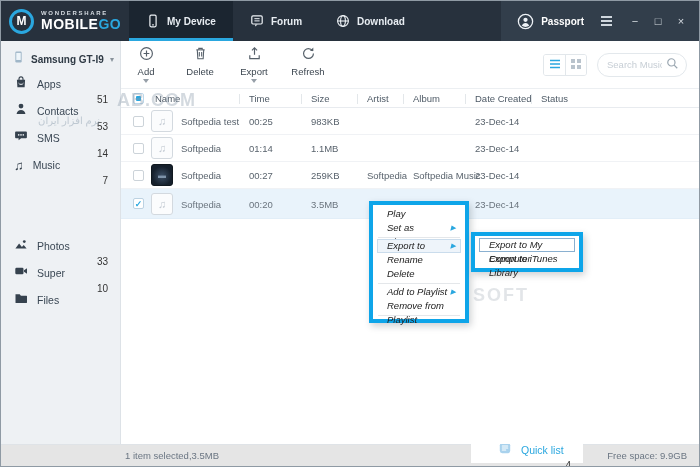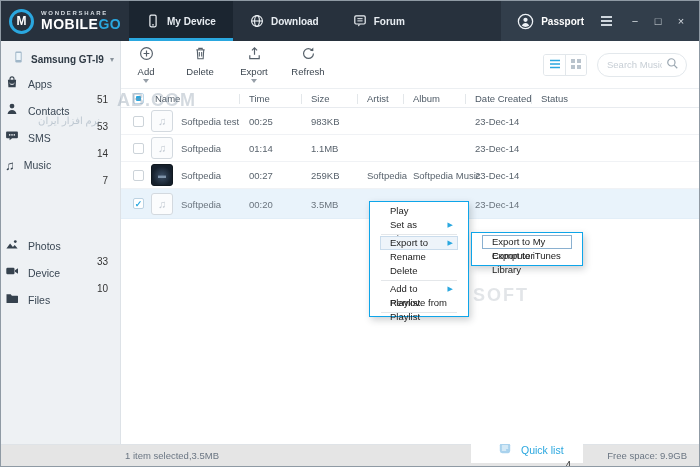--- a/index.html
+++ b/index.html
@@ -28,21 +28,21 @@
   .win-controls{ display:flex; gap:11px; color:#d6dce2; font-size:11px; }
   .win-btn{ width:12px; text-align:center; line-height:14px; }
 
   
   .body{ display:flex; height:403px; }
   .sidebar{ width:120px; background:#eef1f4; border-right:1px solid #dde2e7; flex:none; position:relative; }
   .device-row{ height:20px; margin-top:8px; display:flex; align-items:center; padding:0 6px 0 11px; gap:6px; }
   .device-label{ font-size:10px; font-weight:bold; color:#2f3a45; white-space:nowrap; overflow:hidden; flex:1; }
   .device-caret{ color:#8a939c; font-size:8px; }
   .side-items{ margin-top:1px; }
-  .side-item{ height:27px; display:flex; align-items:center; padding-left:4px; gap:9px; position:relative; }
+  .side-item{ height:27px; display:flex; align-items:center; padding-left:13px; gap:9px; position:relative; }
   .side-item.sub{ padding-left:27px; }
   .side-item.selected{ background:#fff; }
   .side-item .label{ font-size:10.5px; color:#3a4754; }
   .side-item.selected .label{ color:#2aa7df; }
   .side-item .count{ position:absolute; right:12px; font-size:10px; color:#333;margin-top:31px; }
   .glyph-note{ font-size:13px; color:#36424e; line-height:13px; }
 
   .content{ flex:1; position:relative; background:#fff; }
 
   
@@ -80,22 +80,22 @@
   .ricon{ position:absolute; left:30px; top:2px; width:22px; height:22px; border:1px solid #d3d9df;
     border-radius:3px; background:#fbfcfd; display:flex; align-items:center; justify-content:center;
     font-size:11px; color:#c2cad2; }
   .row.selected .ricon{ top:4px; }
   .ricon.art{ background:#16202c; border-color:#10181f;
     background-image:radial-gradient(circle at 50% 55%, #3c4f66 0%, #16202c 65%); color:#7e93aa; font-size:8px; }
   .c-name{ left:60px; } .c-time{ left:128px; } .c-size{ left:190px; } .c-artist{ left:246px; }
   .c-album{ left:292px; } .c-date{ left:354px; }
 
   
-  .menu{ position:absolute; background:#fff; border:1px solid #0ea5e9;
-    box-shadow:2px 3px 7px rgba(30,40,50,.22); padding:2px 10px; z-index:10; }
+  .menu{ position:absolute; background:#fff; border:4px solid #0ea5e9;
+    box-shadow:2px 3px 7px rgba(30,40,50,.22); padding:2px 4px; z-index:10;font-style:italic; }
   .ctx{ left:368px; top:200px; width:100px; }
   .sub{ left:470px; top:231px; width:112px; }
   .menu-item{ height:14px; line-height:14px; font-size:9.5px; color:#222; padding:0 8px 0 10px; position:relative; }
   .menu-item .arrow{ position:absolute; right:5px; top:0; color:#2aa7df; font-size:7px; line-height:14px; }
   .menu-item.highlighted{ background:#eef4fa; box-shadow:inset 0 0 0 1px #cadcec; }
   .menu-item.focused{ box-shadow:inset 0 0 0 1px #8ab0d0; }
   .menu-sep{ height:1px; background:#e4e7ea; margin:1.5px 1px; }
 
   
   .statusbar{ height:22px; background:#e5e5e5; border-top:1px solid #dfe3e7; display:flex;
@@ -129,38 +129,38 @@
             <svg width="14" height="14" viewBox="0 0 14 14">
               <rect x="3.9" y="1.2" width="6.2" height="11.6" rx="1.2" fill="none" stroke="#eef2f6" stroke-width="1.2"></rect>
               <path d="M6 10.9h2" stroke="#eef2f6"></path>
             </svg>
           </span>
     <span>My Device</span>
         </div>
         <div class="tab ">
     <span class="icon">
             <svg width="14" height="14" viewBox="0 0 14 14">
+              <rect x="1.8" y="1.8" width="10.4" height="8.2" rx="1.2" fill="none" stroke="#eef2f6" stroke-width="1.2"></rect>
+              <path d="M4.4 4.7h5.2M4.4 6.9h5.2" stroke="#eef2f6"></path>
+              <path d="M5.2 10.4v2.2l2.4-2.2z" fill="#eef2f6"></path>
+            </svg>
+          </span>
+    <span>Forum</span>
+        </div>
+        <div class="tab ">
+    <span class="icon">
+            <svg width="14" height="14" viewBox="0 0 14 14">
               <g fill="none" stroke="#eef2f6" stroke-width="1.1">
                 <circle cx="7" cy="7" r="5.4"></circle>
                 <ellipse cx="7" cy="7" rx="2.4" ry="5.4"></ellipse>
                 <path d="M1.6 7h10.8"></path>
               </g>
             </svg>
           </span>
     <span>Download</span>
-        </div>
-        <div class="tab ">
-    <span class="icon">
-            <svg width="14" height="14" viewBox="0 0 14 14">
-              <rect x="1.8" y="1.8" width="10.4" height="8.2" rx="1.2" fill="none" stroke="#eef2f6" stroke-width="1.2"></rect>
-              <path d="M4.4 4.7h5.2M4.4 6.9h5.2" stroke="#eef2f6"></path>
-              <path d="M5.2 10.4v2.2l2.4-2.2z" fill="#eef2f6"></path>
-            </svg>
-          </span>
-    <span>Forum</span>
         </div>
       </nav>
     <div class="titlebar-right">
       <div class="passport">
         <span class="icon">
           <svg width="17" height="17" viewBox="0 0 16 16">
               <circle cx="8" cy="8" r="6.7" fill="none" stroke="#eef2f6" stroke-width="1.2"></circle>
               <circle cx="8" cy="6.4" r="2" fill="#eef2f6"></circle>
               <path d="M4.5 12.1c.6-1.9 1.9-2.8 3.5-2.8s2.9.9 3.5 2.8a6.7 6.7 0 01-7 0z" fill="#eef2f6"></path>
             </svg>
@@ -247,21 +247,21 @@
                 <circle cx="10.3" cy="4.6" r="1.4" fill="#36424e"></circle>
               </svg></span>
     <span class="label">Photos</span>
     <span class="count">33</span>
           </div>
           <div class="side-item  ">
     <span class="icon"><svg width="14" height="14" viewBox="0 0 14 14">
                 <rect x="1.3" y="3.8" width="8.2" height="6.4" rx="1.2" fill="#36424e"></rect>
                 <path d="M10 6.3l3-2.1v5.6l-3-2.1z" fill="#36424e"></path>
               </svg></span>
-    <span class="label">Device</span>
+    <span class="label">Super</span>
     <span class="count">10</span>
           </div>
           <div class="side-item  ">
     <span class="icon"><svg width="14" height="14" viewBox="0 0 14 14">
                 <path d="M1.5 3.2h4.2l1.2 1.6h5.6c.3 0 .5.2.5.5v6.2c0 .3-.2.5-.5.5H2a.5.5 0 01-.5-.5z" fill="#36424e"></path>
               </svg></span>
     <span class="label">Files</span>
     <span class="count"></span>
           </div>
         </div>

